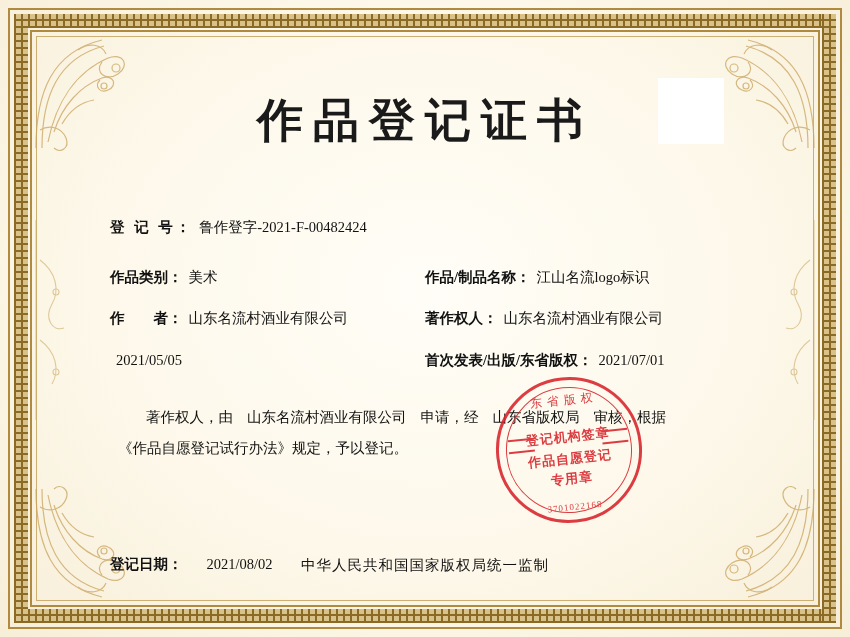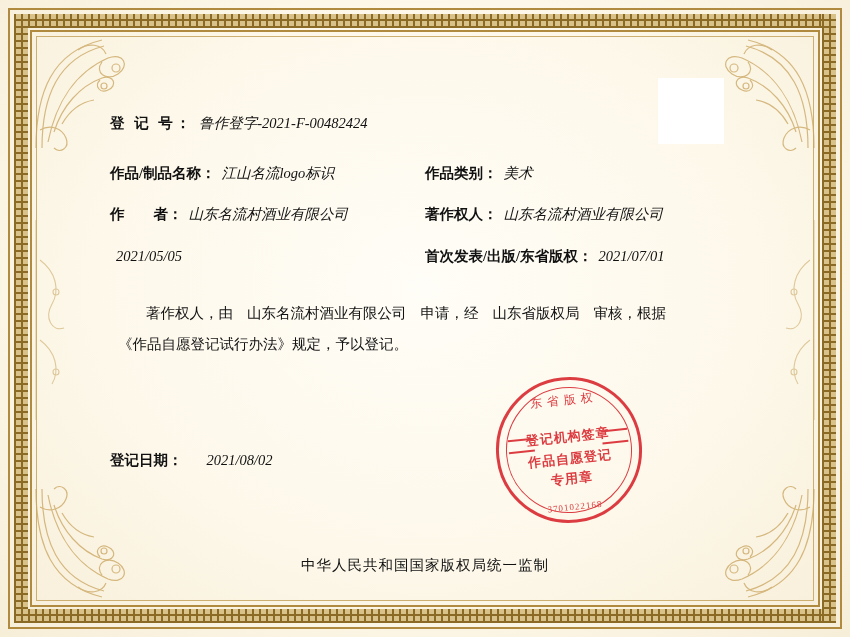--- a/index.html
+++ b/index.html
@@ -91,21 +91,21 @@
 
   .fields{
     margin:62px 62px 0 62px;
     font-size:14.5px;
     color:#1b1b1b;
     line-height:1.9;
   }
   .row{display:flex;margin-bottom:14px;}
   .col{flex:1;display:flex;align-items:baseline;}
   .lbl{white-space:nowrap;color:#111;font-weight:bold;}
-  .val{margin-left:6px;color:#111;font-style:italic;}
+  .val{margin-left:6px;color:#111;}
   .reg-no{margin-bottom:22px;}
   .reg-no .lbl{letter-spacing:3px;}
 
   .para{
     margin:28px 8px 0 8px;
     font-size:14.5px;
     line-height:2.1;
     color:#111;
     text-align:justify;
   }
@@ -252,42 +252,43 @@
       <path d="M2 0 C2 60 2 140 2 200"></path>
       <path d="M6 40 C22 52 26 70 18 84 C10 98 18 112 30 108"></path>
       <path d="M6 120 C22 132 26 150 18 164"></path>
       <circle cx="22" cy="72" r="3"></circle>
       <circle cx="22" cy="152" r="3"></circle>
     </g>
   </svg>
 
   <div class="content">
 
+    <div class="title">作品登记证书</div>
 
     <div class="qr">
       <div class="qrgrid" id="qrgrid"><i></i><i></i><i></i><i></i><i></i><i></i><i></i><i style="background: rgb(255, 255, 255);"></i><i style="background: rgb(255, 255, 255);"></i><i style="background: rgb(255, 255, 255);"></i><i style="background: rgb(255, 255, 255);"></i><i></i><i style="background: rgb(255, 255, 255);"></i><i style="background: rgb(255, 255, 255);"></i><i></i><i></i><i></i><i></i><i></i><i></i><i></i><i></i><i style="background: rgb(255, 255, 255);"></i><i style="background: rgb(255, 255, 255);"></i><i style="background: rgb(255, 255, 255);"></i><i style="background: rgb(255, 255, 255);"></i><i style="background: rgb(255, 255, 255);"></i><i></i><i style="background: rgb(255, 255, 255);"></i><i></i><i></i><i style="background: rgb(255, 255, 255);"></i><i style="background: rgb(255, 255, 255);"></i><i style="background: rgb(255, 255, 255);"></i><i style="background: rgb(255, 255, 255);"></i><i></i><i style="background: rgb(255, 255, 255);"></i><i style="background: rgb(255, 255, 255);"></i><i style="background: rgb(255, 255, 255);"></i><i style="background: rgb(255, 255, 255);"></i><i style="background: rgb(255, 255, 255);"></i><i></i><i></i><i style="background: rgb(255, 255, 255);"></i><i></i><i></i><i></i><i style="background: rgb(255, 255, 255);"></i><i></i><i style="background: rgb(255, 255, 255);"></i><i></i><i style="background: rgb(255, 255, 255);"></i><i></i><i style="background: rgb(255, 255, 255);"></i><i style="background: rgb(255, 255, 255);"></i><i style="background: rgb(255, 255, 255);"></i><i></i><i style="background: rgb(255, 255, 255);"></i><i></i><i></i><i></i><i style="background: rgb(255, 255, 255);"></i><i></i><i></i><i style="background: rgb(255, 255, 255);"></i><i></i><i></i><i></i><i style="background: rgb(255, 255, 255);"></i><i></i><i style="background: rgb(255, 255, 255);"></i><i></i><i></i><i></i><i></i><i></i><i style="background: rgb(255, 255, 255);"></i><i></i><i style="background: rgb(255, 255, 255);"></i><i></i><i></i><i></i><i style="background: rgb(255, 255, 255);"></i><i></i><i></i><i style="background: rgb(255, 255, 255);"></i><i></i><i></i><i></i><i style="background: rgb(255, 255, 255);"></i><i></i><i style="background: rgb(255, 255, 255);"></i><i></i><i style="background: rgb(255, 255, 255);"></i><i></i><i style="background: rgb(255, 255, 255);"></i><i style="background: rgb(255, 255, 255);"></i><i style="background: rgb(255, 255, 255);"></i><i></i><i style="background: rgb(255, 255, 255);"></i><i></i><i></i><i></i><i style="background: rgb(255, 255, 255);"></i><i></i><i></i><i style="background: rgb(255, 255, 255);"></i><i style="background: rgb(255, 255, 255);"></i><i style="background: rgb(255, 255, 255);"></i><i style="background: rgb(255, 255, 255);"></i><i style="background: rgb(255, 255, 255);"></i><i></i><i style="background: rgb(255, 255, 255);"></i><i></i><i></i><i></i><i style="background: rgb(255, 255, 255);"></i><i style="background: rgb(255, 255, 255);"></i><i style="background: rgb(255, 255, 255);"></i><i></i><i style="background: rgb(255, 255, 255);"></i><i style="background: rgb(255, 255, 255);"></i><i style="background: rgb(255, 255, 255);"></i><i style="background: rgb(255, 255, 255);"></i><i style="background: rgb(255, 255, 255);"></i><i></i><i></i><i></i><i></i><i></i><i></i><i></i><i></i><i style="background: rgb(255, 255, 255);"></i><i style="background: rgb(255, 255, 255);"></i><i style="background: rgb(255, 255, 255);"></i><i></i><i style="background: rgb(255, 255, 255);"></i><i></i><i style="background: rgb(255, 255, 255);"></i><i></i><i></i><i></i><i></i><i></i><i></i><i></i><i style="background: rgb(255, 255, 255);"></i><i style="background: rgb(255, 255, 255);"></i><i style="background: rgb(255, 255, 255);"></i><i style="background: rgb(255, 255, 255);"></i><i style="background: rgb(255, 255, 255);"></i><i style="background: rgb(255, 255, 255);"></i><i style="background: rgb(255, 255, 255);"></i><i style="background: rgb(255, 255, 255);"></i><i></i><i style="background: rgb(255, 255, 255);"></i><i></i><i></i><i style="background: rgb(255, 255, 255);"></i><i style="background: rgb(255, 255, 255);"></i><i style="background: rgb(255, 255, 255);"></i><i style="background: rgb(255, 255, 255);"></i><i style="background: rgb(255, 255, 255);"></i><i style="background: rgb(255, 255, 255);"></i><i style="background: rgb(255, 255, 255);"></i><i style="background: rgb(255, 255, 255);"></i><i style="background: rgb(255, 255, 255);"></i><i style="background: rgb(255, 255, 255);"></i><i style="background: rgb(255, 255, 255);"></i><i></i><i></i><i style="background: rgb(255, 255, 255);"></i><i style="background: rgb(255, 255, 255);"></i><i></i><i></i><i style="background: rgb(255, 255, 255);"></i><i></i><i></i><i></i><i></i><i style="background: rgb(255, 255, 255);"></i><i style="background: rgb(255, 255, 255);"></i><i></i><i style="background: rgb(255, 255, 255);"></i><i style="background: rgb(255, 255, 255);"></i><i></i><i style="background: rgb(255, 255, 255);"></i><i></i><i style="background: rgb(255, 255, 255);"></i><i></i><i style="background: rgb(255, 255, 255);"></i><i></i><i style="background: rgb(255, 255, 255);"></i><i style="background: rgb(255, 255, 255);"></i><i style="background: rgb(255, 255, 255);"></i><i></i><i style="background: rgb(255, 255, 255);"></i><i></i><i style="background: rgb(255, 255, 255);"></i><i style="background: rgb(255, 255, 255);"></i><i></i><i style="background: rgb(255, 255, 255);"></i><i></i><i></i><i></i><i></i><i></i><i></i><i></i><i></i><i style="background: rgb(255, 255, 255);"></i><i></i><i></i><i style="background: rgb(255, 255, 255);"></i><i></i><i></i><i style="background: rgb(255, 255, 255);"></i><i></i><i style="background: rgb(255, 255, 255);"></i><i style="background: rgb(255, 255, 255);"></i><i style="background: rgb(255, 255, 255);"></i><i style="background: rgb(255, 255, 255);"></i><i></i><i></i><i></i><i style="background: rgb(255, 255, 255);"></i><i></i><i></i><i></i><i></i><i></i><i></i><i></i><i></i><i></i><i style="background: rgb(255, 255, 255);"></i><i></i><i></i><i></i><i style="background: rgb(255, 255, 255);"></i><i style="background: rgb(255, 255, 255);"></i><i></i><i></i><i></i><i style="background: rgb(255, 255, 255);"></i><i style="background: rgb(255, 255, 255);"></i><i style="background: rgb(255, 255, 255);"></i><i></i><i></i><i></i><i style="background: rgb(255, 255, 255);"></i><i style="background: rgb(255, 255, 255);"></i><i style="background: rgb(255, 255, 255);"></i><i style="background: rgb(255, 255, 255);"></i><i style="background: rgb(255, 255, 255);"></i><i style="background: rgb(255, 255, 255);"></i><i></i><i style="background: rgb(255, 255, 255);"></i><i></i><i style="background: rgb(255, 255, 255);"></i><i style="background: rgb(255, 255, 255);"></i><i style="background: rgb(255, 255, 255);"></i><i></i><i style="background: rgb(255, 255, 255);"></i><i style="background: rgb(255, 255, 255);"></i><i style="background: rgb(255, 255, 255);"></i><i style="background: rgb(255, 255, 255);"></i><i style="background: rgb(255, 255, 255);"></i><i></i><i style="background: rgb(255, 255, 255);"></i><i style="background: rgb(255, 255, 255);"></i><i></i><i style="background: rgb(255, 255, 255);"></i><i style="background: rgb(255, 255, 255);"></i><i style="background: rgb(255, 255, 255);"></i><i style="background: rgb(255, 255, 255);"></i><i style="background: rgb(255, 255, 255);"></i><i style="background: rgb(255, 255, 255);"></i><i style="background: rgb(255, 255, 255);"></i><i style="background: rgb(255, 255, 255);"></i><i></i><i></i><i></i><i></i><i style="background: rgb(255, 255, 255);"></i><i></i><i style="background: rgb(255, 255, 255);"></i><i style="background: rgb(255, 255, 255);"></i><i></i><i></i><i style="background: rgb(255, 255, 255);"></i><i style="background: rgb(255, 255, 255);"></i><i style="background: rgb(255, 255, 255);"></i><i></i><i></i><i></i><i></i><i></i><i></i><i></i><i style="background: rgb(255, 255, 255);"></i><i></i><i style="background: rgb(255, 255, 255);"></i><i></i><i style="background: rgb(255, 255, 255);"></i><i style="background: rgb(255, 255, 255);"></i><i style="background: rgb(255, 255, 255);"></i><i style="background: rgb(255, 255, 255);"></i><i style="background: rgb(255, 255, 255);"></i><i style="background: rgb(255, 255, 255);"></i><i style="background: rgb(255, 255, 255);"></i><i></i><i style="background: rgb(255, 255, 255);"></i><i style="background: rgb(255, 255, 255);"></i><i></i><i style="background: rgb(255, 255, 255);"></i><i style="background: rgb(255, 255, 255);"></i><i style="background: rgb(255, 255, 255);"></i><i style="background: rgb(255, 255, 255);"></i><i style="background: rgb(255, 255, 255);"></i><i></i><i style="background: rgb(255, 255, 255);"></i><i style="background: rgb(255, 255, 255);"></i><i></i><i style="background: rgb(255, 255, 255);"></i><i style="background: rgb(255, 255, 255);"></i><i></i><i style="background: rgb(255, 255, 255);"></i><i style="background: rgb(255, 255, 255);"></i><i></i><i></i><i></i><i></i><i></i><i style="background: rgb(255, 255, 255);"></i><i></i><i style="background: rgb(255, 255, 255);"></i><i></i><i></i><i></i><i style="background: rgb(255, 255, 255);"></i><i></i><i style="background: rgb(255, 255, 255);"></i><i style="background: rgb(255, 255, 255);"></i><i></i><i style="background: rgb(255, 255, 255);"></i><i></i><i style="background: rgb(255, 255, 255);"></i><i></i><i style="background: rgb(255, 255, 255);"></i><i></i><i></i><i></i><i></i><i style="background: rgb(255, 255, 255);"></i><i></i><i></i><i style="background: rgb(255, 255, 255);"></i><i></i><i></i><i></i><i style="background: rgb(255, 255, 255);"></i><i></i><i style="background: rgb(255, 255, 255);"></i><i></i><i></i><i></i><i style="background: rgb(255, 255, 255);"></i><i style="background: rgb(255, 255, 255);"></i><i style="background: rgb(255, 255, 255);"></i><i style="background: rgb(255, 255, 255);"></i><i></i><i></i><i></i><i style="background: rgb(255, 255, 255);"></i><i style="background: rgb(255, 255, 255);"></i><i></i><i></i><i style="background: rgb(255, 255, 255);"></i><i></i><i></i><i></i><i style="background: rgb(255, 255, 255);"></i><i></i><i style="background: rgb(255, 255, 255);"></i><i style="background: rgb(255, 255, 255);"></i><i style="background: rgb(255, 255, 255);"></i><i style="background: rgb(255, 255, 255);"></i><i style="background: rgb(255, 255, 255);"></i><i></i><i></i><i></i><i></i><i style="background: rgb(255, 255, 255);"></i><i style="background: rgb(255, 255, 255);"></i><i></i><i></i><i></i><i></i><i style="background: rgb(255, 255, 255);"></i><i style="background: rgb(255, 255, 255);"></i><i style="background: rgb(255, 255, 255);"></i><i style="background: rgb(255, 255, 255);"></i><i style="background: rgb(255, 255, 255);"></i><i></i><i style="background: rgb(255, 255, 255);"></i><i></i><i style="background: rgb(255, 255, 255);"></i><i style="background: rgb(255, 255, 255);"></i><i></i><i style="background: rgb(255, 255, 255);"></i><i style="background: rgb(255, 255, 255);"></i><i></i><i></i><i></i><i style="background: rgb(255, 255, 255);"></i><i style="background: rgb(255, 255, 255);"></i><i style="background: rgb(255, 255, 255);"></i><i style="background: rgb(255, 255, 255);"></i><i></i><i></i><i></i><i></i><i></i><i></i><i></i><i style="background: rgb(255, 255, 255);"></i><i style="background: rgb(255, 255, 255);"></i><i style="background: rgb(255, 255, 255);"></i><i style="background: rgb(255, 255, 255);"></i><i style="background: rgb(255, 255, 255);"></i><i style="background: rgb(255, 255, 255);"></i><i style="background: rgb(255, 255, 255);"></i><i></i><i></i><i></i><i></i><i style="background: rgb(255, 255, 255);"></i><i style="background: rgb(255, 255, 255);"></i><i></i></div>
     </div>
 
     <div class="fields">
 
       <div class="row reg-no">
         <div class="col">
           <span class="lbl">登 记 号：</span>
           <span class="val">鲁作登字-2021-F-00482424</span>
         </div>
       </div>
 
       <div class="row">
         <div class="col">
+          <span class="lbl">作品类别：</span>
+          <span class="val">美术</span>
+        </div>
+        <div class="col">
           <span class="lbl">作品/制品名称：</span>
           <span class="val">江山名流logo标识</span>
-        </div>
-        <div class="col">
-          <span class="lbl">作品类别：</span>
-          <span class="val">美术</span>
         </div>
       </div>
 
       <div class="row">
         <div class="col">
           <span class="lbl">作　　者：</span>
           <span class="val">山东名流村酒业有限公司</span>
         </div>
         <div class="col">
           <span class="lbl">著作权人：</span>

